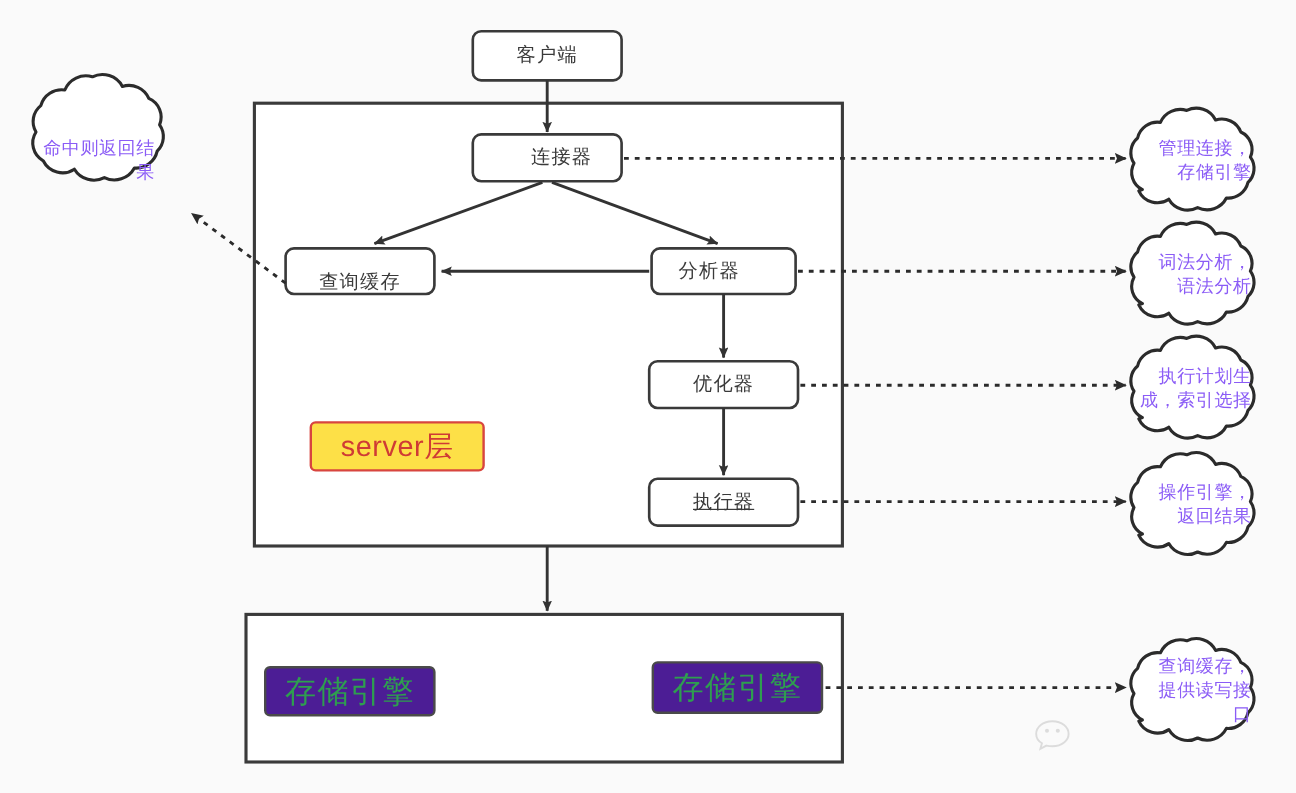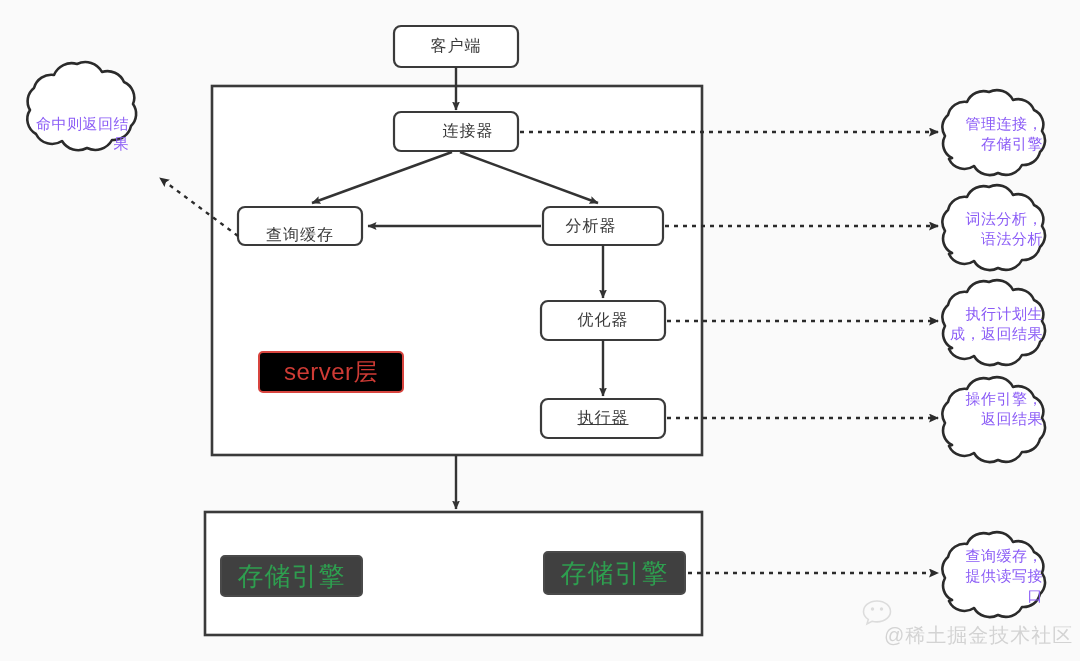--- a/index.html
+++ b/index.html
@@ -46,34 +46,34 @@
   }
   .server-tag {
     position: absolute;
     left: 258px;
     top: 351px;
     width: 146px;
     height: 42px;
     box-sizing: border-box;
     border: 2px solid #d8453f;
     border-radius: 5px;
-    background: #000000;
+    background: #fde047;
     display: flex;
     align-items: center;
     justify-content: center;
     color: #cf3b35;
     font-size: 24px;
     letter-spacing: 0.5px;
   }
   .storage-tag {
     position: absolute;
     box-sizing: border-box;
     border: 2px solid #4a4a4a;
     border-radius: 5px;
-    background: #404040;
+    background: #4c1d95;
     display: flex;
     align-items: center;
     justify-content: center;
     color: #2e9e4f;
     font-size: 26px;
     letter-spacing: 1px;
     white-space: nowrap;
   }
   #storage-tag-left { left: 220px; top: 555px; width: 143px; height: 42px; }
   #storage-tag-right { left: 543px; top: 551px; width: 143px; height: 44px; }
@@ -191,25 +191,24 @@
 <div class="box-label" style="left:541px; top:301px; width:124px; height:39px;border-radius:10px;">优化器</div>
 <div class="box-label" style="left:541px; top:399px; width:124px; height:39px;text-decoration:underline;">执行器</div>
 
 <div class="server-tag">server层</div>
 <div class="storage-tag" id="storage-tag-left">存储引擎</div>
 <div class="storage-tag" id="storage-tag-right">存储引擎</div>
 
 <div class="cloud-label" style="left:33px; top:105px; width:96px; height:58px;">命中则返回结果</div>
 <div class="cloud-label" style="left:951px; top:101px; width:92px; height:66px;">管理连接，存储引擎</div>
 <div class="cloud-label" style="left:951px; top:196px; width:92px; height:66px;">词法分析，语法分析</div>
-<div class="cloud-label" style="left:949px; top:291px; width:94px; height:66px;">执行计划生成，返回结果</div>
-<div class="cloud-label" style="left:951px; top:376px; width:92px; height:66px;">操作引擎，返回结果</div>
+<div class="cloud-label" style="left:949px; top:291px; width:94px; height:66px;">执行计划生成，索引选择</div>
+<div class="cloud-label" style="left:951px; top:388px; width:92px; height:66px;">操作引擎，返回结果</div>
 <div class="cloud-label" style="left:951px; top:543px; width:92px; height:66px;">查询缓存，提供读写接口</div>
 
 <div class="watermark">
   <svg class="wm-icon" width="42" height="32" viewBox="0 0 42 32">
     <path d="M15,3 C7,3 1.5,8 1.5,13.6 C1.5,16.8 3.4,19.6 6.3,21.4 L5,26 L10,23.3
              C11.6,23.7 13.3,23.9 15,23.9 C23,23.9 28.5,18.9 28.5,13.6 C28.5,8 23,3 15,3 Z" fill="none" stroke="#b4b4b4" stroke-width="1.6"></path>
     <circle cx="10.5" cy="11" r="1.7" fill="#b4b4b4"></circle>
     <circle cx="19.5" cy="11" r="1.7" fill="#b4b4b4"></circle>
   </svg>
-  <div class="wm-row2">@稀土掘金技术社区</div>
 </div>
 
 </body></html>

